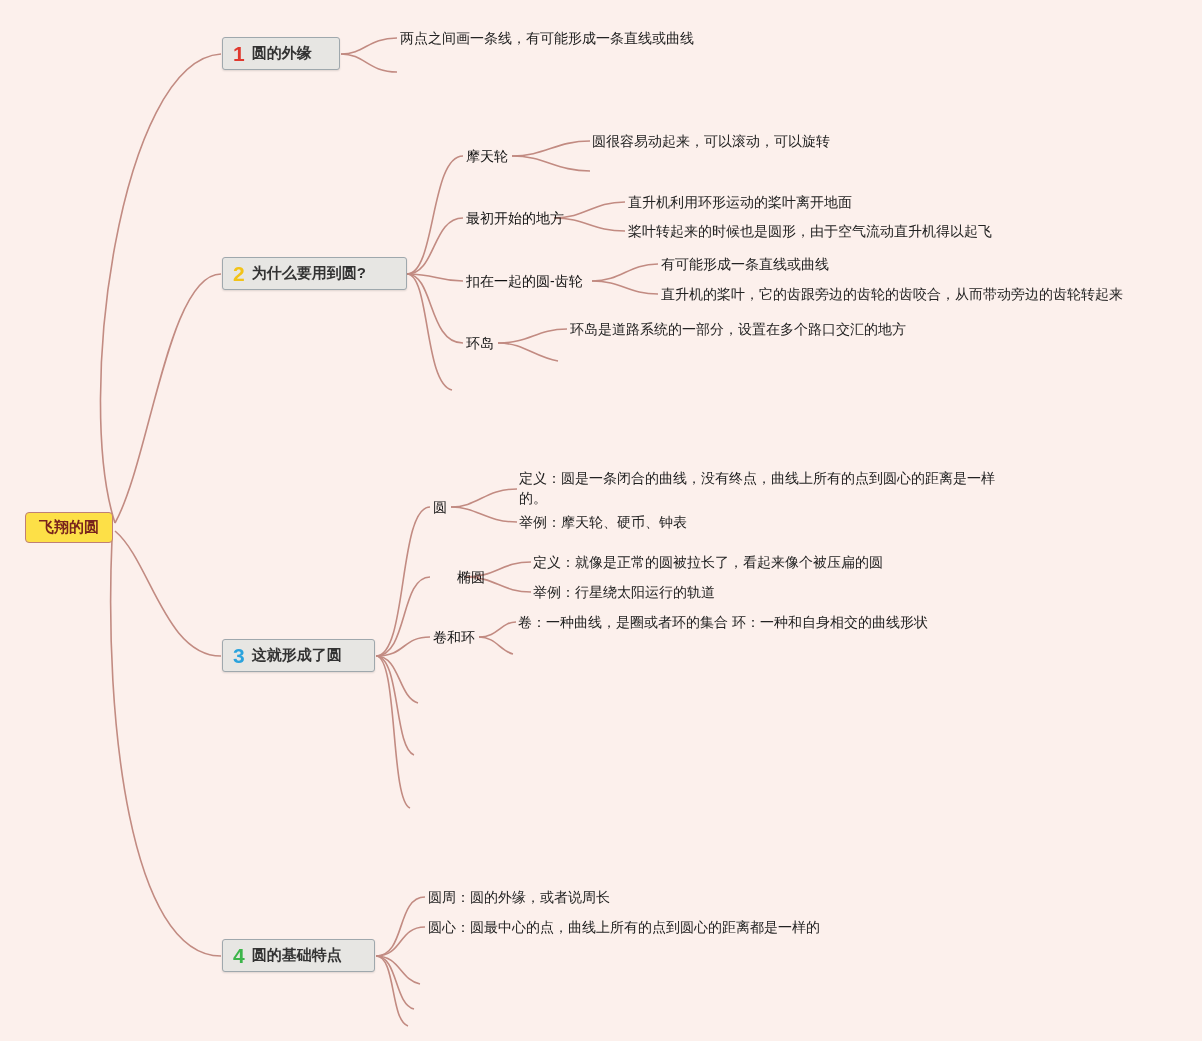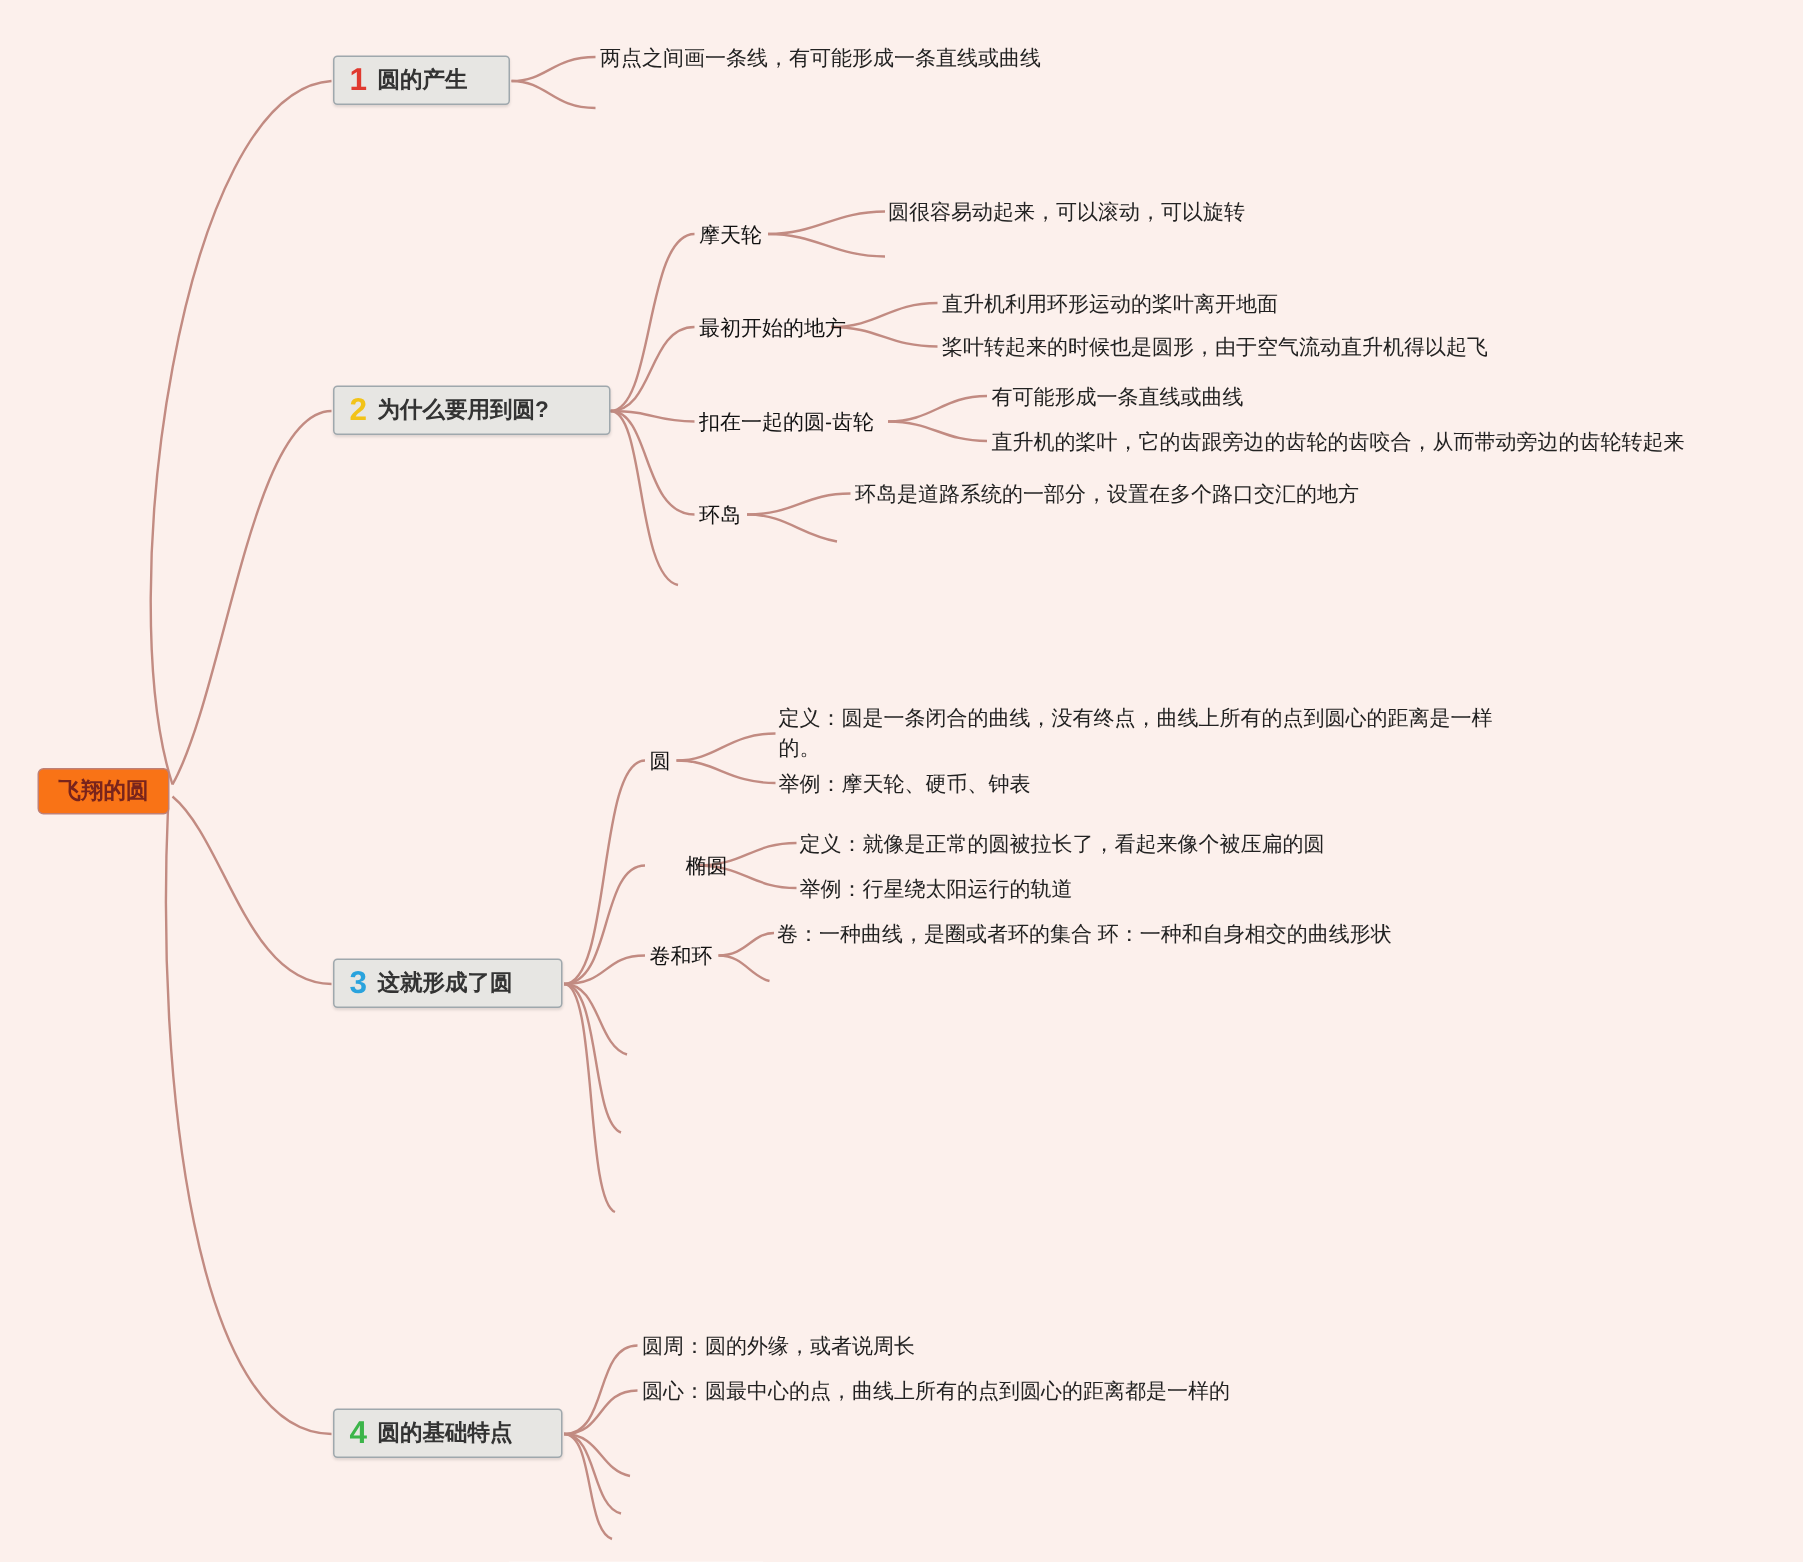--- a/index.html
+++ b/index.html
@@ -6,21 +6,21 @@
   html,body { font-family:"Liberation Sans", sans-serif; }
   .canvas {
     position:relative; width:1202px; height:1041px;
     background:#fcf0ec; overflow:hidden;
   }
   svg.edges { position:absolute; left:0; top:0; }
   .edge { fill:none; stroke:#c28b82; stroke-width:1.6px; }
 
   .root {
     position:absolute; left:25px; top:512px;
-    background:#f97316; border:1px solid #bf8076; border-radius:4px;
+    background:#fde047; border:1px solid #bf8076; border-radius:4px;
     color:#79241c; font-weight:bold; font-size:15px;
     padding:5px 13px; white-space:nowrap;
   }
   .branch {
     position:absolute; display:flex; align-items:center; gap:7px;
     background:#e7e6e3; border:1px solid #9fa8ad; border-radius:3px;
     padding:3px 10px; font-size:15px; color:#333; white-space:nowrap;
     box-shadow:0 1px 2px rgba(0,0,0,.12); height:33px;
   }
   .branch .num { font-size:21px; font-weight:bold; line-height:1; font-style:normal; }
@@ -88,21 +88,21 @@
     <path class="edge" d="M376,956 C403,956 398,927 425,927"></path>
     <path class="edge" d="M376,956 C400,956 400,980 420,984"></path>
     <path class="edge" d="M376,956 C398,956 394,1004 414,1009"></path>
     <path class="edge" d="M376,956 C396,956 390,1020 408,1026"></path>
   </svg>
 
   <div class="root">飞翔的圆</div>
 
   <div class="branch" style="left:222px;top:37px;width:118px;">
     <span class="num num-red">1</span>
-    <span class="branch-label">圆的产生</span>
+    <span class="branch-label">圆的外缘</span>
   </div>
   <div class="leaf" style="left:400px;top:28px;">两点之间画一条线，有可能形成一条直线或曲线</div>
 
   <div class="branch" style="left:222px;top:257px;width:185px;">
     <span class="num num-yellow">2</span>
     <span class="branch-label">为什么要用到圆?</span>
   </div>
   <div class="sub" style="left:466px;top:146px;">摩天轮</div>
   <div class="leaf" style="left:592px;top:131px;">圆很容易动起来，可以滚动，可以旋转</div>
   <div class="sub" style="left:466px;top:208px;">最初开始的地方</div>

